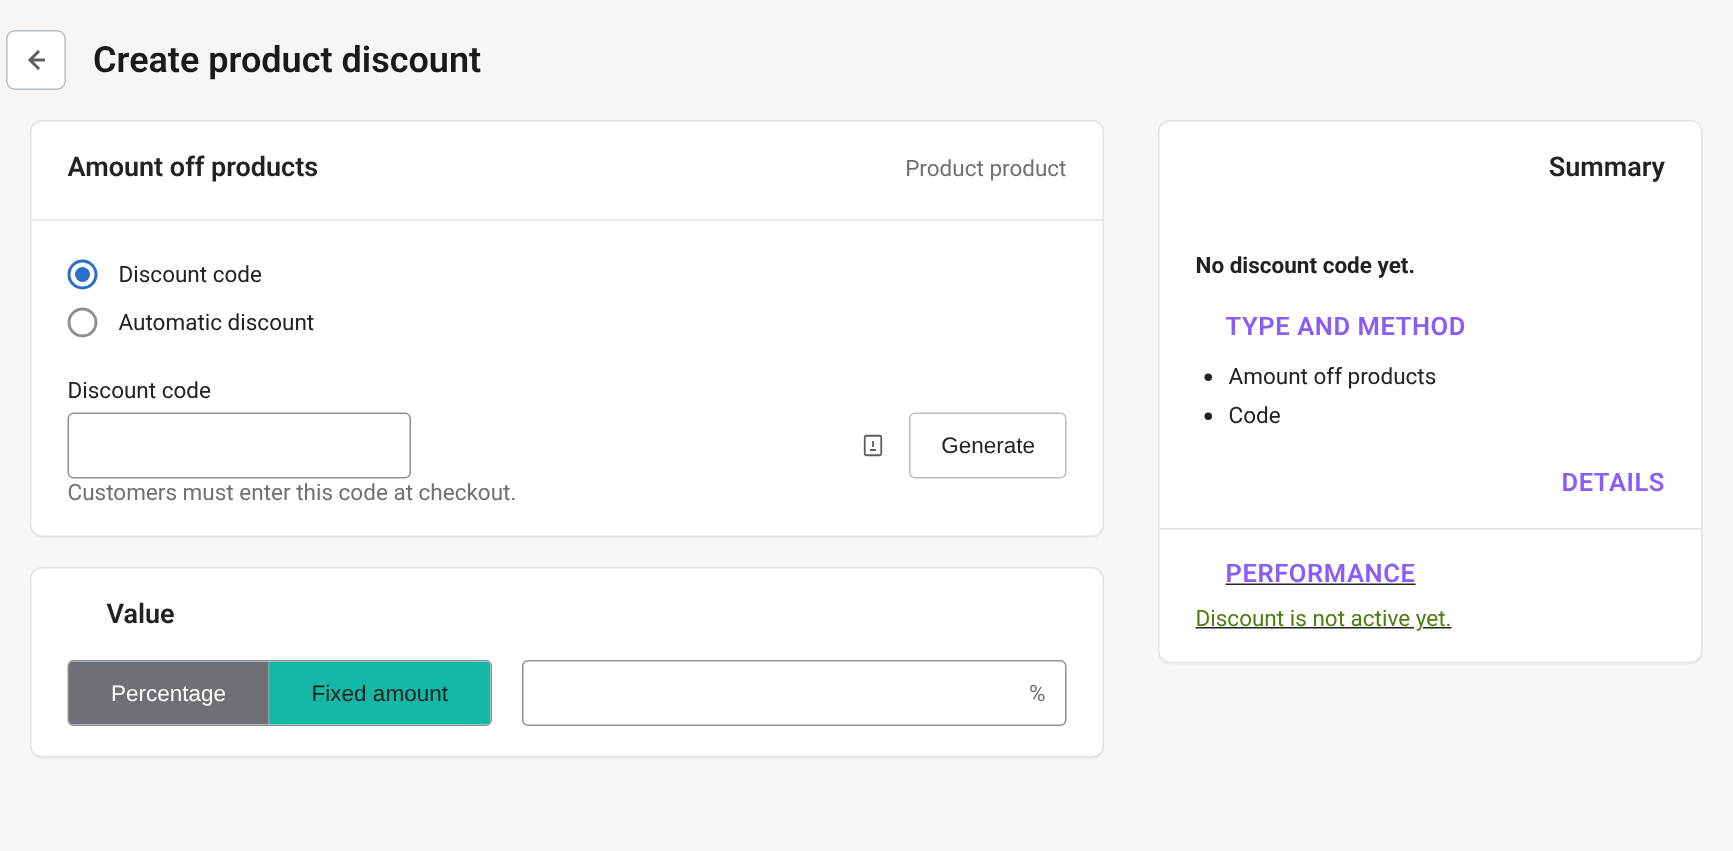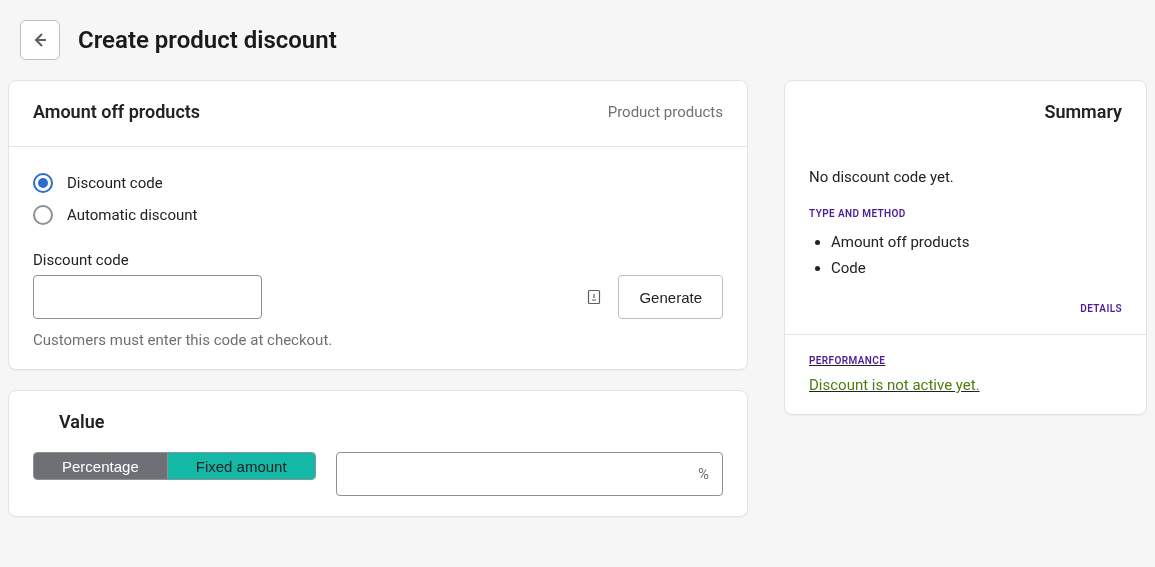--- a/index.html
+++ b/index.html
@@ -8,21 +8,21 @@
       background: #f6f6f7;
       color: #202223;
       font-size: 14px;
       width: 1155px;
       height: 567px;
       overflow: hidden;
     }
     .page-header {
       display: flex;
       align-items: center;
-      padding: 20px 20px;
+      padding: 20px 4px;
       gap: 18px;
     }
     .back-button {
       width: 40px;
       height: 40px;
       border: 1px solid #babfc3;
       border-radius: 6px;
       background: #fff;
       display: flex;
       align-items: center;
@@ -31,21 +31,21 @@
     }
     .back-button svg { width: 20px; height: 20px; }
     .page-title {
       font-size: 24px;
       font-weight: 600;
       color: #1a1a1a;
     }
     .content {
       display: flex;
       gap: 36px;
-      padding: 0 8px;
+      padding: 0 20px;
     }
     .main-col { flex: 1; max-width: 745px; }
     .side-col { width: 363px; }
     .card {
       background: #fff;
       border: 1px solid #e1e3e5;
       border-radius: 8px;
       box-shadow: 0 1px 0 rgba(0,0,0,0.03);
       margin-bottom: 20px;
     }
@@ -137,30 +137,30 @@
       border: 1px solid #babfc3;
       background: #fff;
       border-radius: 4px;
       padding: 0 20px;
       font-size: 15px;
       height: 44px;
       cursor: pointer;
       color: #202223;
     }
     .help-text {
-      margin-top: 12px;
+      margin-top: 0;
       color: #6d7175;
       font-size: 15px;
     }
     .segmented {
       display: inline-flex;
       border: 1px solid #8c9196;
       border-radius: 4px;
       overflow: hidden;
-      height: 28px;
+      height: 44px;
     }
     .seg-btn {
       padding: 0 28px;
       border: none;
       background: #14b8a6;
       font-size: 15px;
       cursor: pointer;
       color: #202223;
     }
     .seg-btn.active {
@@ -196,32 +196,33 @@
       font-size: 15px;
     }
     
     .summary-title {
       font-size: 18px;
       font-weight: 600;
       margin-bottom: 20px;
       text-align: right;
     }
     .summary-status {
-      font-weight: 400;
+      font-weight: 700;
       font-size: 15px;
       margin-bottom: 22px;
       margin-top: 46px;
     }
     .summary-sub {
-      font-size: 10px;
+      font-size: 17px;
       font-weight: 600;
       letter-spacing: 0.4px;
-      color: #4c1d95;
+      color: #8b5cf6;
       text-transform: uppercase;
       margin-bottom: 10px;
+      margin-left: 20px;
     }
     .summary-list {
       list-style: disc;
       padding-left: 22px;
       margin-bottom: 22px;
     }
     .summary-list li {
       font-size: 15px;
       padding: 4px 0;
     }
@@ -244,21 +245,21 @@
   </button>
   <h1 class="page-title">Create product discount</h1>
 </div>
 
 <div class="content">
   <div class="main-col">
 
     <div class="card">
       <div class="card-header-row">
         <div class="card-title">Amount off products</div>
-        <div class="card-badge">Product products</div>
+        <div class="card-badge">Product product</div>
       </div>
       <div class="card-section">
         <div class="radio-group">
           <label class="radio-row">
             <span class="radio-circle checked">
                 <span class="radio-dot"></span>
               </span>
             <span class="radio-label">Discount code</span>
           </label>
           <label class="radio-row">

